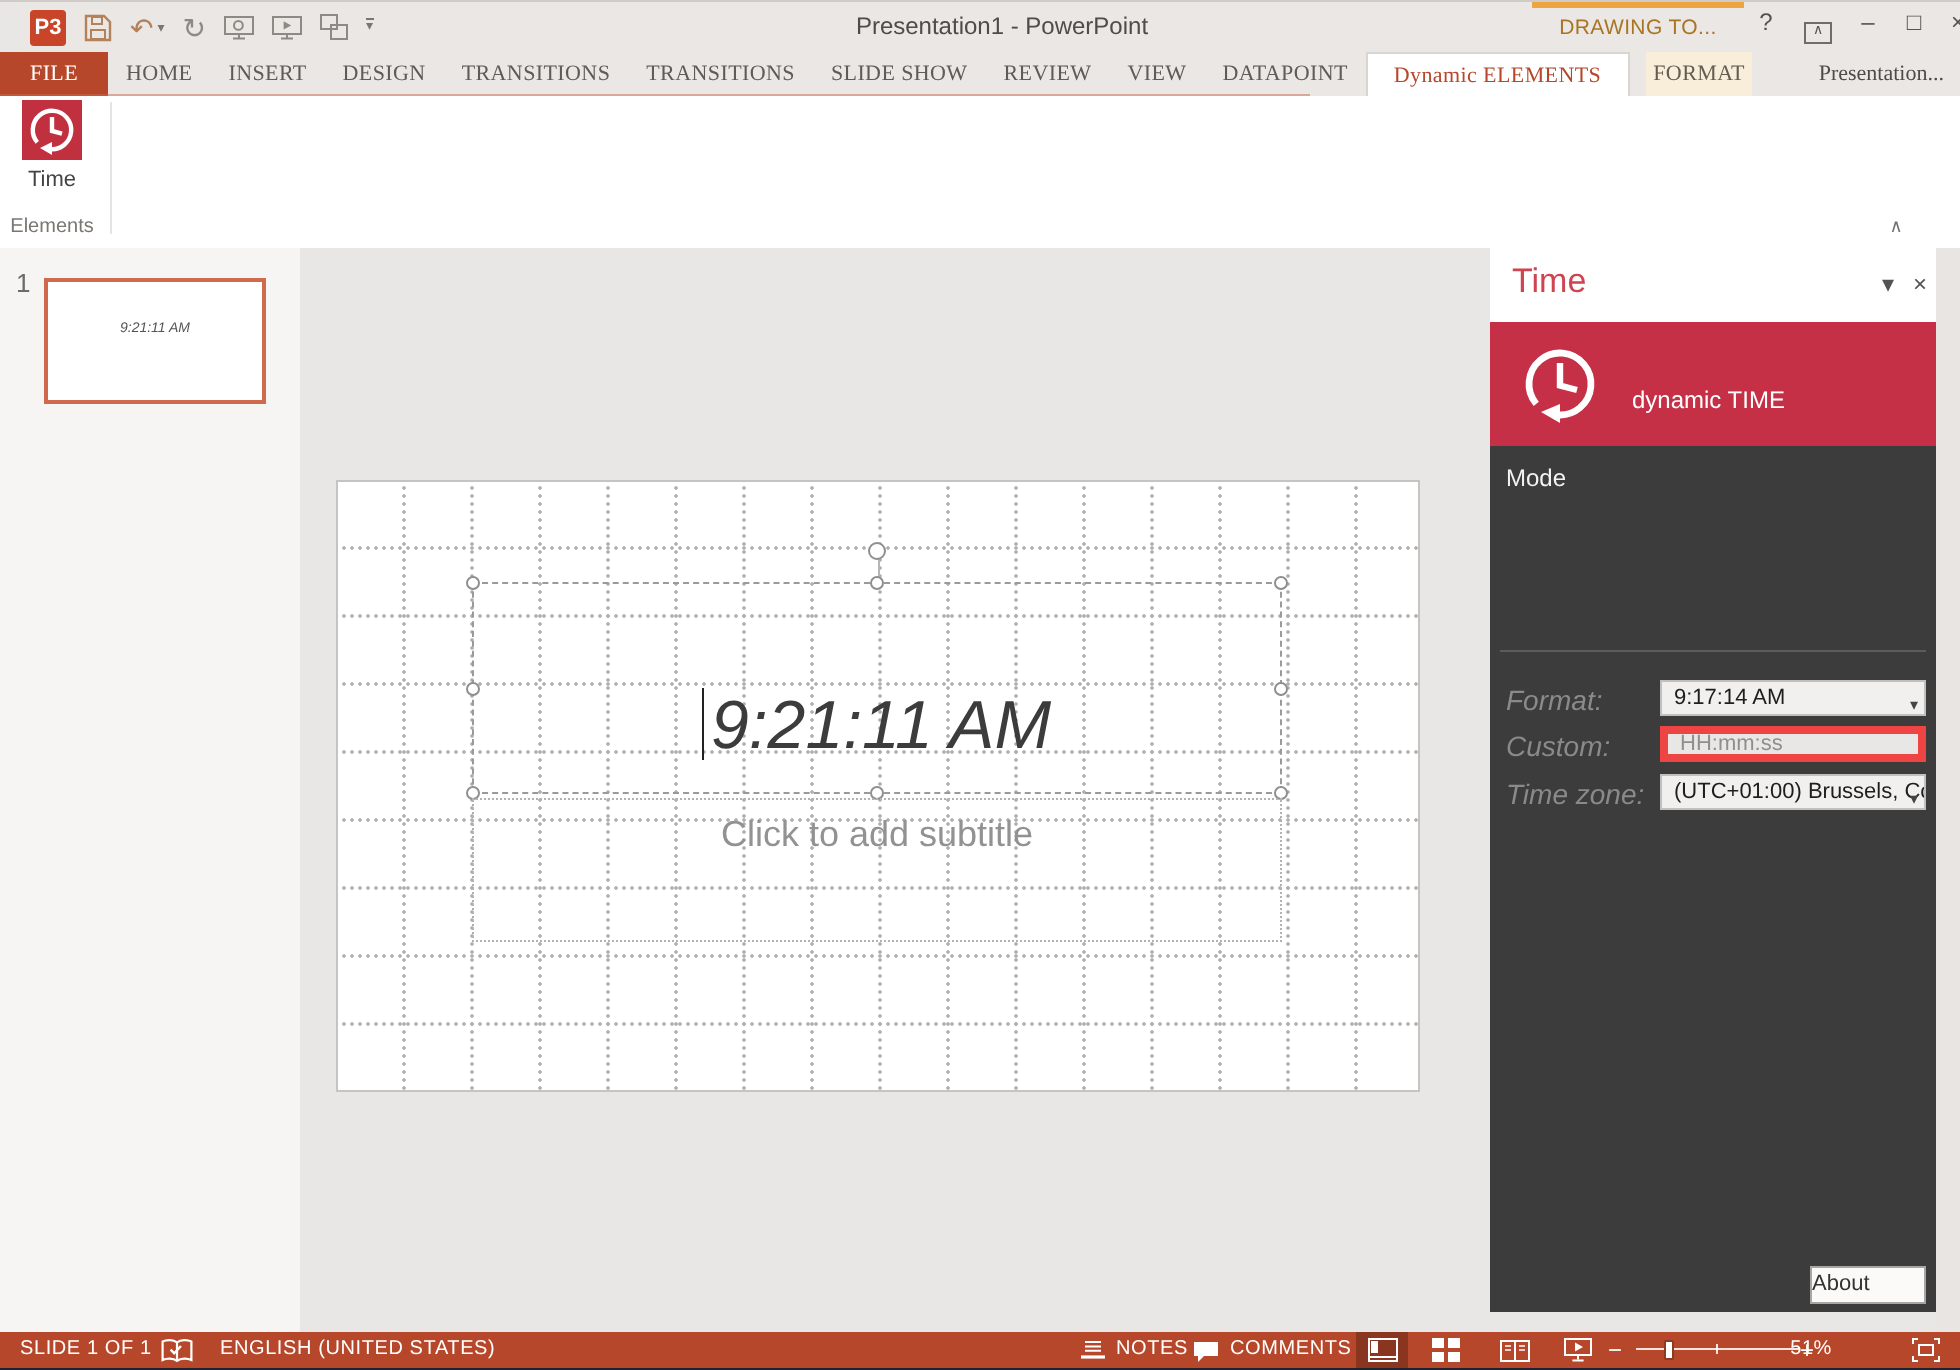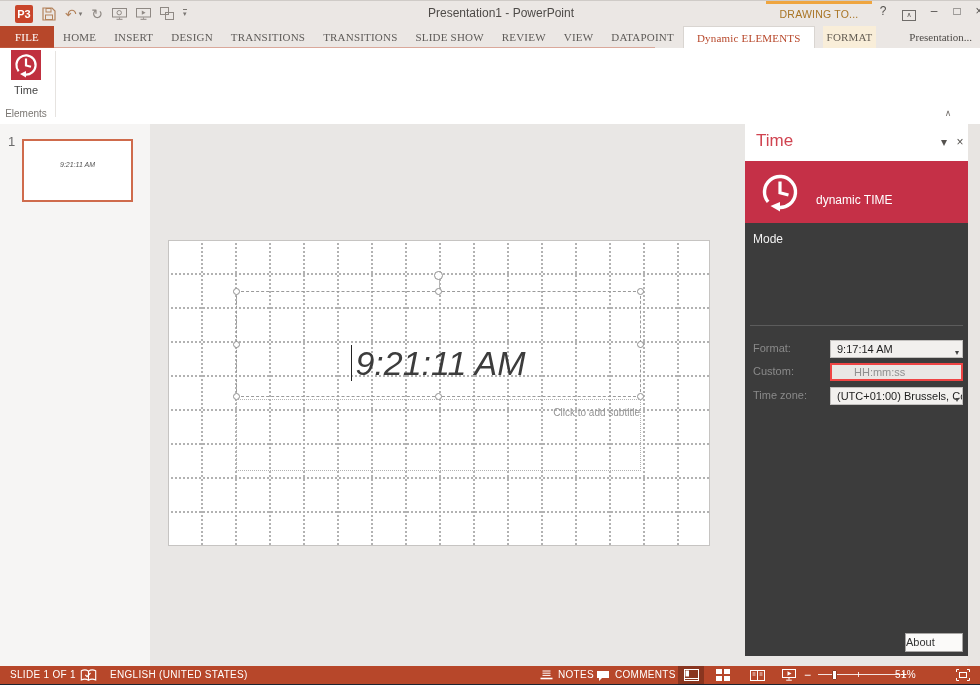--- a/index.html
+++ b/index.html
@@ -45,40 +45,40 @@
        radial-gradient(circle, #b0b0b0 0.7px, transparent 1.1px);
      background-size: 4px 34px, 34px 4px;
      background-position: 1px 16px, 16px 1px;}
   .selbox{position:absolute;left:67px;top:50px;width:405px;height:106px;border:1px dashed #9a9a9a;box-sizing:border-box;}
   .handle{position:absolute;width:7px;height:7px;border:1px solid #8f8f8f;background:#fff;border-radius:50%;box-sizing:border-box;}
   .rotstem{position:absolute;left:50%;top:-13px;width:1px;height:13px;background:#b5b5b5;}
   .rothandle{position:absolute;left:calc(50% - 4.5px);top:-21px;width:9px;height:9px;border:1px solid #8f8f8f;background:#fff;border-radius:50%;box-sizing:border-box;}
   .titletext{position:absolute;left:0;right:0;top:52px;text-align:center;font-size:34px;font-style:italic;color:#3c3c3c;white-space:nowrap;}
   .cursorbar{display:inline-block;width:1px;height:36px;background:#222;vertical-align:-6px;margin-right:3px;}
   .subbox{position:absolute;left:67px;top:158px;width:405px;height:72px;border:1px dotted #b3b3b3;box-sizing:border-box;}
-  .subtext{margin-top:7px;text-align:right;font-size:10px;color:#929292;}
+  .subtext{margin-top:7px;text-align:center;font-size:18px;color:#929292;}
   
   .pane{position:absolute;left:745px;top:0;width:223px;height:532px;background:#3c3c3c;}
   .rightstrip{position:absolute;left:968px;top:0;width:12px;height:542px;background:#e8e5e2;}
   .panehdr{position:absolute;left:0;top:0;width:223px;height:37px;background:#fff;}
   .panetitle{position:absolute;left:11px;top:7px;font-size:17px;color:#d04350;}
   .panebtn{position:absolute;top:11px;font-size:12px;color:#55524f;width:14px;text-align:center;}
   .banner{position:absolute;left:0;top:37px;width:223px;height:62px;background:#c53047;}
   .bannertext{position:absolute;left:71px;top:32px;font-size:12px;color:#fff;}
   .modelbl{position:absolute;left:8px;top:108px;font-size:12px;color:#f2f2f2;}
   .listbox{position:absolute;left:6px;top:129px;width:212px;height:59px;background:#fff;border:1px solid #232323;box-sizing:border-box;font-size:11px;color:#1a1a1a;}
   .listbox .opt{height:11.4px;line-height:11.4px;padding-left:4px;white-space:nowrap;}
   .listbox .opt.selected{background:#2688e8;color:#fff;}
   .panediv{position:absolute;left:5px;top:201px;width:213px;height:1px;background:#5c5c5c;}
-  .fldlbl{position:absolute;left:8px;font-size:11px;color:#8a8a8a;}
+  .fldlbl{position:absolute;left:8px;font-size:14px;color:#8a8a8a;font-style:italic;}
   .ctrl{position:absolute;left:85px;width:133px;height:18px;background:#f2f0ee;border:1px solid #c2c0be;box-sizing:border-box;
         font-size:11px;color:#1e1e1e;line-height:16px;padding:0 14px 0 6px;white-space:nowrap;overflow:hidden;}
   .ctrl .chev{position:absolute;right:3px;top:4px;font-size:8px;color:#444;}
-  input.custom{position:absolute;left:85px;width:133px;height:18px;background:#e9e7e5;border:2px solid #ef4444;box-sizing:border-box;
-        font-size:11px;color:#1e1e1e;padding:0 22px;font-family:"Liberation Sans",sans-serif;outline:none;}
+  input.custom{position:absolute;left:85px;width:133px;height:18px;background:#e9e7e5;border:4px solid #ef4444;box-sizing:border-box;
+        font-size:11px;color:#1e1e1e;padding:0 6px;font-family:"Liberation Sans",sans-serif;outline:none;}
   input.custom::placeholder{color:#8f8f8f;}
   .about{position:absolute;left:160px;top:509px;width:58px;height:19px;background:#fbfaf9;border:1px solid #a8a6a4;box-sizing:border-box;
          font-size:11px;color:#333;line-height:17px;}
   
   .statusbar{position:absolute;left:0;top:665px;width:980px;height:18px;background:#b7472a;color:#fff;font-size:10px;letter-spacing:.3px;}
   .sb{position:absolute;top:0;height:18px;line-height:18px;white-space:nowrap;}
   .sbico{position:absolute;top:3px;}
   .viewbtn{position:absolute;top:0;width:26px;height:18px;display:flex;align-items:center;justify-content:center;}
   .viewbtn.active{background:rgba(0,0,0,.25);}
   .ztrack{position:absolute;left:818px;top:8px;width:82px;height:1px;background:rgba(255,255,255,.85);}

